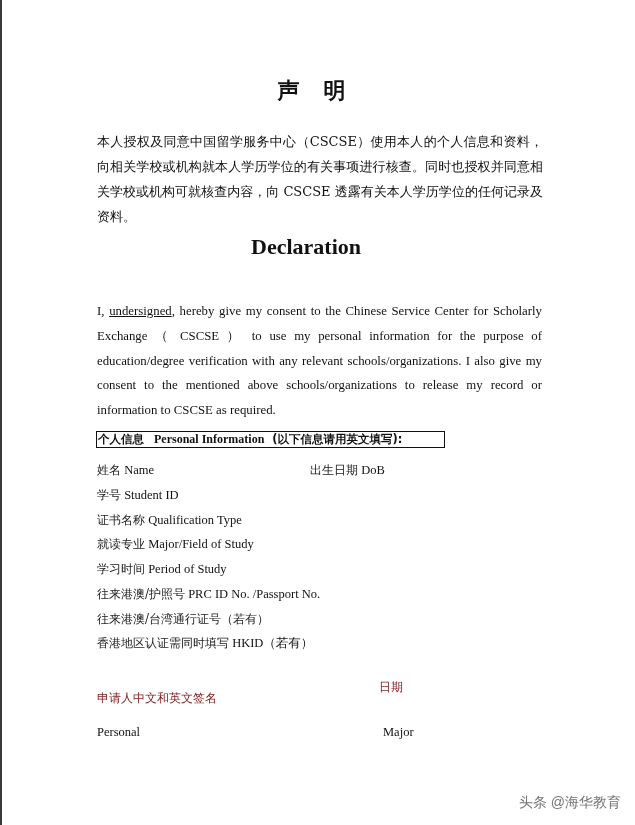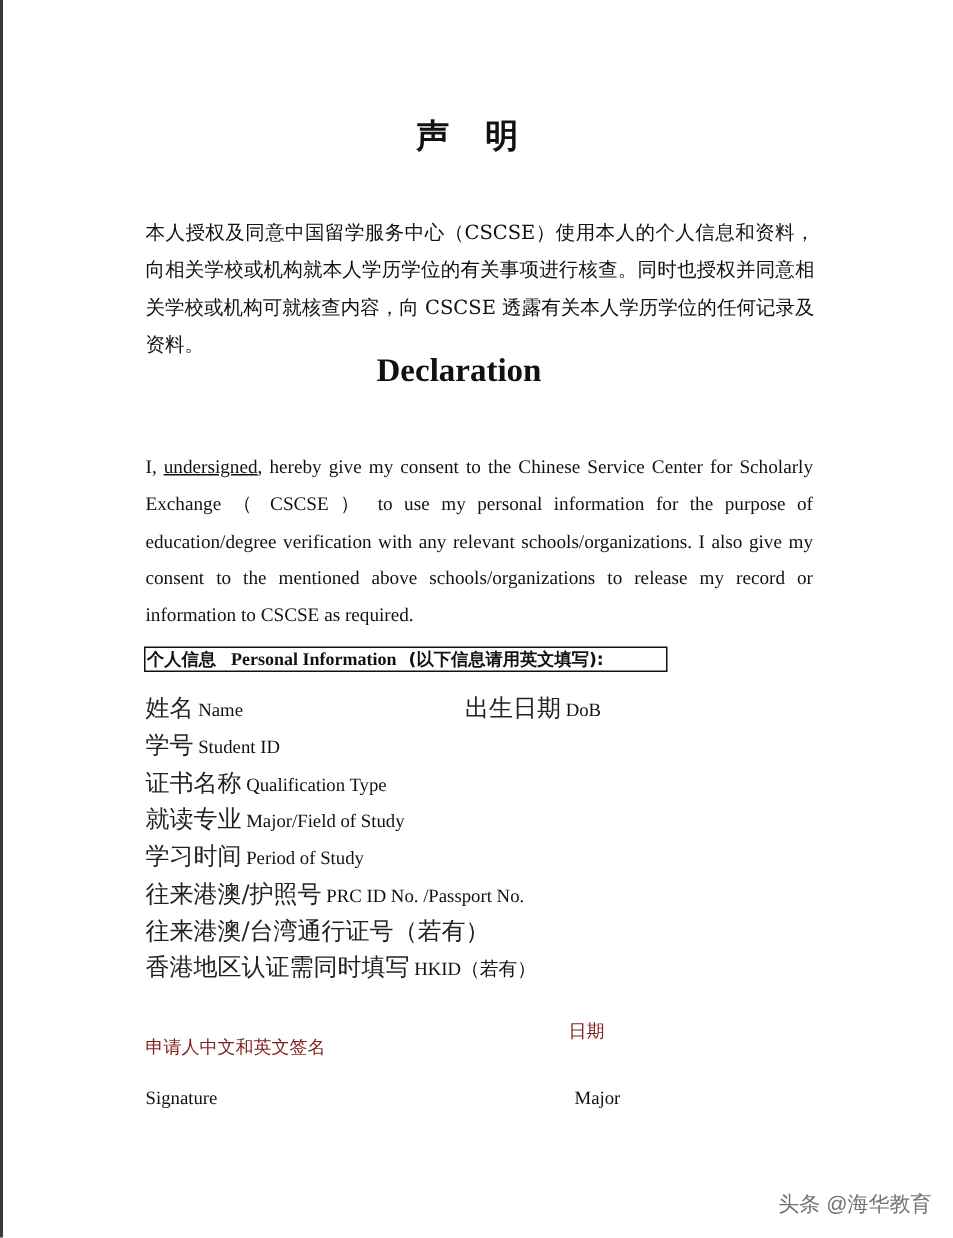--- a/index.html
+++ b/index.html
@@ -8,21 +8,21 @@
       background: #ffffff; color: #111;
       font-family: "Liberation Serif", "DejaVu Serif", serif;
     }
     .left-border { position: absolute; left: 0; top: 0; width: 2px; height: 825px; background: #3a3a3a; }
     .title-cn {
       position: absolute; top: 76px; left: 0; width: 635px; text-align: center;
       font-family: "DejaVu Sans", sans-serif; font-weight: bold; font-size: 22px;
       letter-spacing: 24px; padding-left: 12px; box-sizing: border-box;
     }
     .para-cn {
-      position: absolute; top: 143px; left: 97px; width: 446px;
+      position: absolute; top: 129px; left: 97px; width: 446px;
       font-size: 13px; line-height: 25px; text-align: justify;
       font-family: "DejaVu Serif", serif;
     }
     .title-en {
       position: absolute; top: 234px; left: 0; width: 612px; text-align: center;
       font-weight: bold; font-size: 22px;
     }
     .para-en {
       position: absolute; top: 299px; left: 97px; width: 445px;
       font-size: 12.8px; line-height: 24.8px; text-align: justify;
@@ -31,21 +31,21 @@
     .section-header {
       position: absolute; top: 431px; left: 96px; width: 349px; height: 17px;
       border: 1px solid #111; box-sizing: border-box;
       font-size: 11.5px; font-weight: bold; line-height: 15px; padding-left: 1px;
       font-family: "DejaVu Sans", sans-serif; white-space: nowrap;
     }
     .section-header .en { font-family: "Liberation Serif", serif; font-size: 12px; margin: 0 8px 0 10px; }
     .field {
       position: absolute; left: 97px; font-size: 12.5px; white-space: nowrap;
     }
-    .field .cn { font-family: "DejaVu Serif", serif; font-size: 16px; color: #222; }
+    .field .cn { font-family: "DejaVu Serif", serif; font-size: 12px; color: #222; }
     .sig-label { position: absolute; font-size: 12.5px; white-space: nowrap; }
     .sig-label.cn { font-family: "DejaVu Serif", serif; font-size: 12px; color: #7f1d1d; }
     .watermark {
       position: absolute; right: 14px; bottom: 13px;
       font-family: Liberation Sans, sans-serif; font-size: 14px; color: #737373;
       text-shadow: 0 0 1px #fff, 0 0 2px #fff;
     }
   </style>
 </head>
 <body>
@@ -67,16 +67,16 @@
 <div class="field" style="top:487px"><span class="cn">学号</span> <span>Student ID</span></div>
 <div class="field" style="top:512px"><span class="cn">证书名称</span> <span>Qualification Type</span></div>
 <div class="field" style="top:536px"><span class="cn">就读专业</span> <span>Major/Field of Study</span></div>
 <div class="field" style="top:561px"><span class="cn">学习时间</span> <span>Period of Study</span></div>
 <div class="field" style="top:586px"><span class="cn">往来港澳/护照号</span> <span>PRC ID No. /Passport No.</span></div>
 <div class="field" style="top:611px"><span class="cn">往来港澳/台湾通行证号（若有）</span></div>
 <div class="field" style="top:635px"><span class="cn">香港地区认证需同时填写</span> <span>HKID（若有）</span></div>
 
 <div class="sig-label cn" style="top:690px; left:97px">申请人中文和英文签名</div>
 <div class="sig-label cn" style="top:679px; left:379px">日期</div>
-<div class="sig-label" style="top:725px; left:97px">Signature</div>
+<div class="sig-label" style="top:725px; left:97px">Personal</div>
 <div class="sig-label" style="top:725px; left:383px">Major</div>
 
 <div class="watermark">头条 @海华教育</div>
 
 </body></html>

